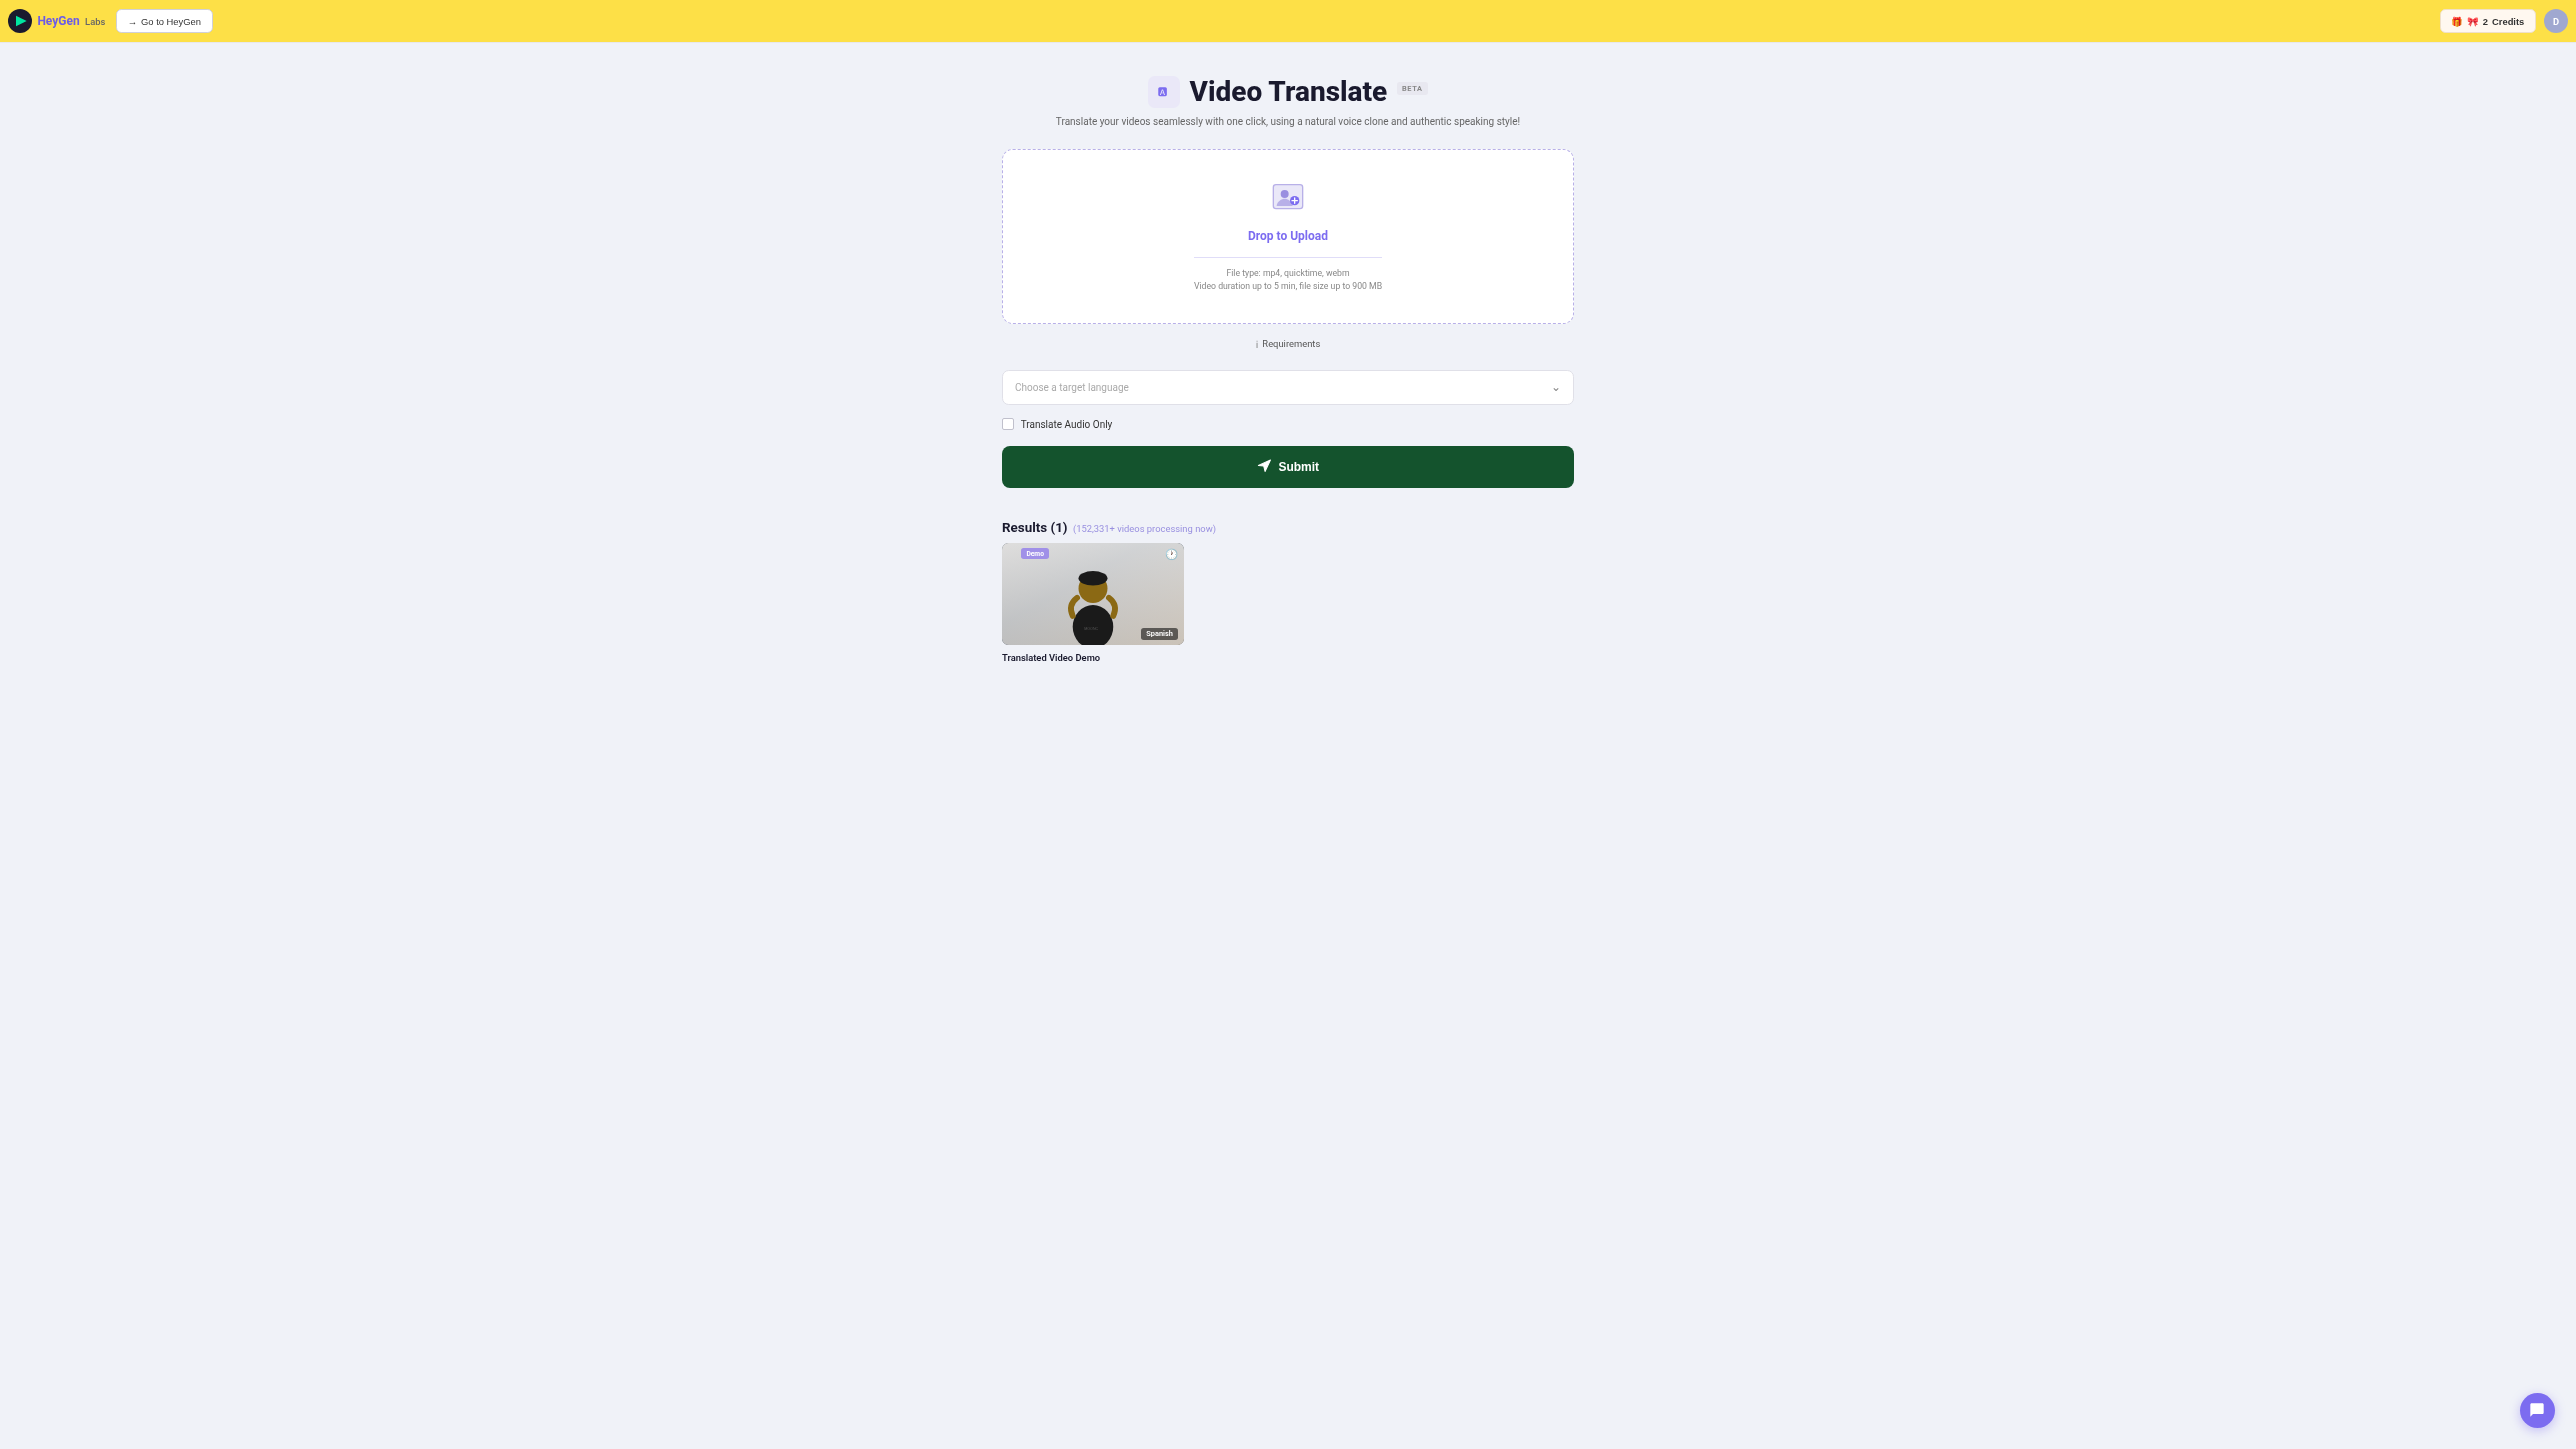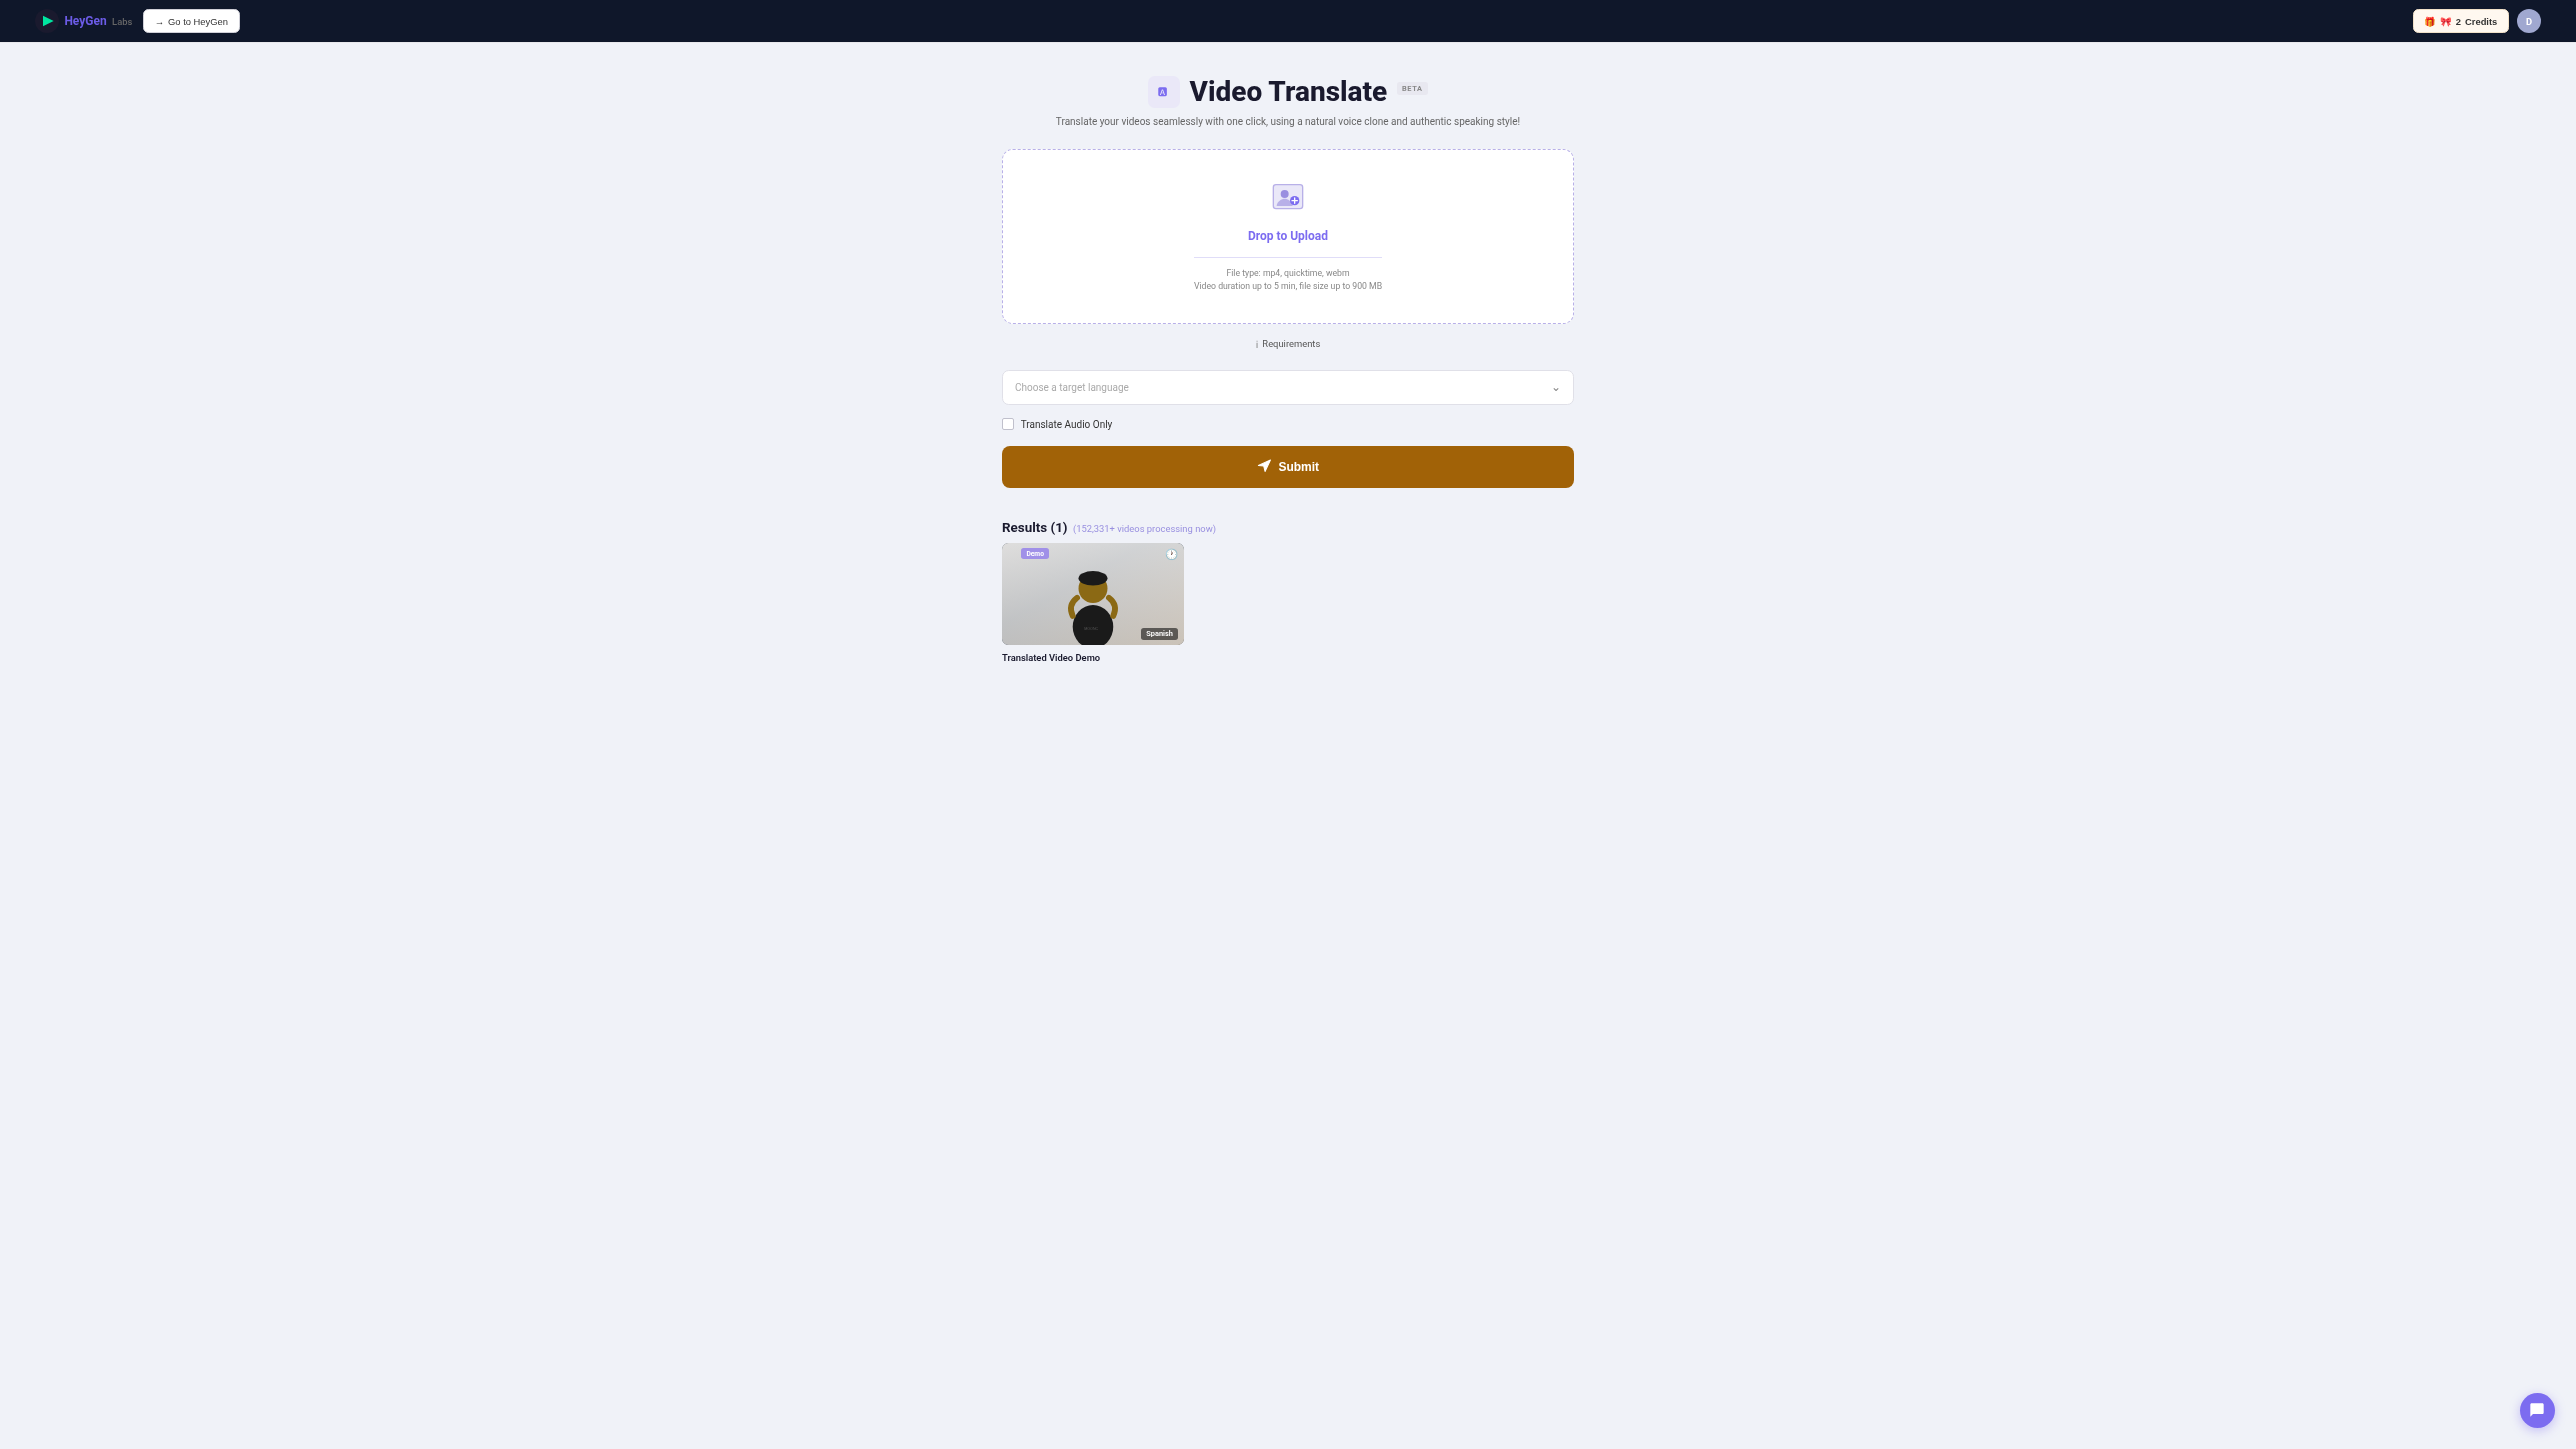--- a/index.html
+++ b/index.html
@@ -4,26 +4,26 @@
   <style>
     * { box-sizing: border-box; margin: 0; padding: 0; }
     body {
       font-family: -apple-system, BlinkMacSystemFont, 'Segoe UI', Roboto, sans-serif;
       background: #f0f2f8;
       min-height: 100vh;
     }
 
     
     .header {
-      background: #0f172a;
+      background: #fde047;
       border-bottom: 0.7px solid #e8e8ec;
       display: flex;
       align-items: center;
       justify-content: space-between;
-      padding: 0 35px;
+      padding: 0 8px;
       height: 43px;
       position: sticky;
       top: 0;
       z-index: 100;
     }
     .header-left {
       display: flex;
       align-items: center;
       gap: 10.7px;
     }
@@ -241,21 +241,21 @@
       flex-shrink: 0;
     }
     .checkbox-label {
       font-size: 10px;
       color: #333;
     }
 
     
     .submit-btn {
       width: 100%;
-      background: #a16207;
+      background: #14532d;
       border: none;
       border-radius: 8px;
       padding: 12px;
       font-size: 12px;
       font-weight: 700;
       color: #fff;
       cursor: pointer;
       display: flex;
       align-items: center;
       justify-content: center;

